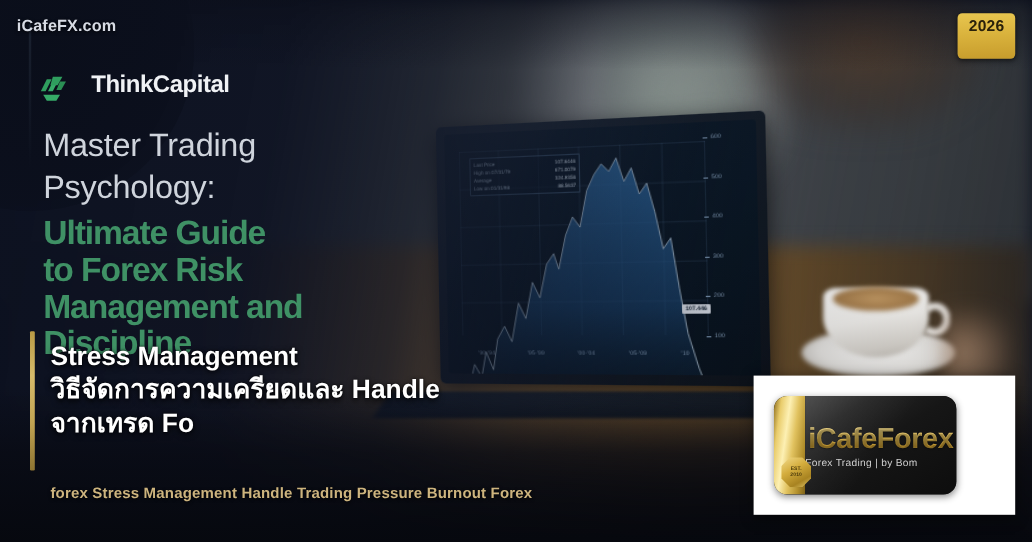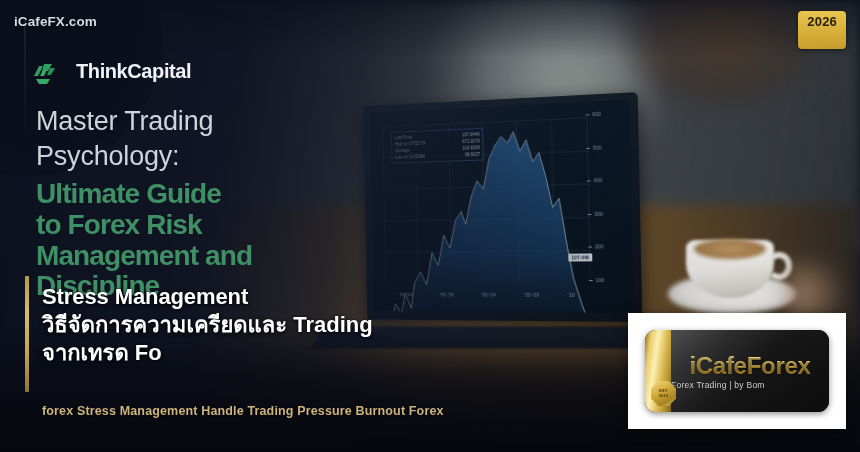--- a/index.html
+++ b/index.html
@@ -249,21 +249,21 @@
     color:#f0f2f5; font-size:20px; font-weight:700; letter-spacing:-.4px;
   }
 
   
   .logo-card {
     position:absolute; left:628px; top:313px; width:218px; height:116px;
     background:#ffffff;
     box-shadow:0 2px 10px rgba(0,0,0,.5);
   }
   .logo-plate {
-    position:absolute; left:17px; top:17px; width:184px; height:82px;
+    position:absolute; left:17px; top:17px; width:152px; height:82px;
     border-radius:11px;
     overflow:hidden;
     background:#121212;
     box-shadow:0 2px 6px rgba(0,0,0,.45);
     padding-left:39px;
   }
   .plate-gold-edge {
     position:absolute; left:0; top:0; width:26px; height:100%;
     background:linear-gradient(98deg,#8a6a1c 0%, #e9cc6b 18%, #fdf0b3 38%, #e1c25f 58%, #b28f2c 82%, #7d6118 100%);
   }
@@ -411,21 +411,21 @@
       <div>to Forex Risk</div>
       <div>Management and</div>
       <div>Discipline</div>
     </div>
   </div>
 
   <div class="accent-bar"></div>
 
   <div class="overlay-title">
     <div>Stress Management</div>
-    <div class="th">วิธีจัดการความเครียดและ Trading</div>
+    <div class="th">วิธีจัดการความเครียดและ Handle</div>
     <div class="th">จากเทรด Fo</div>
   </div>
 
   <div class="tagline">forex Stress Management Handle Trading Pressure Burnout Forex</div>
 
   <div class="logo-card">
     <div class="logo-plate">
       <div class="plate-gold-edge"></div>
       <div class="plate-body"></div>
       <div class="plate-title">iCafeForex</div>

